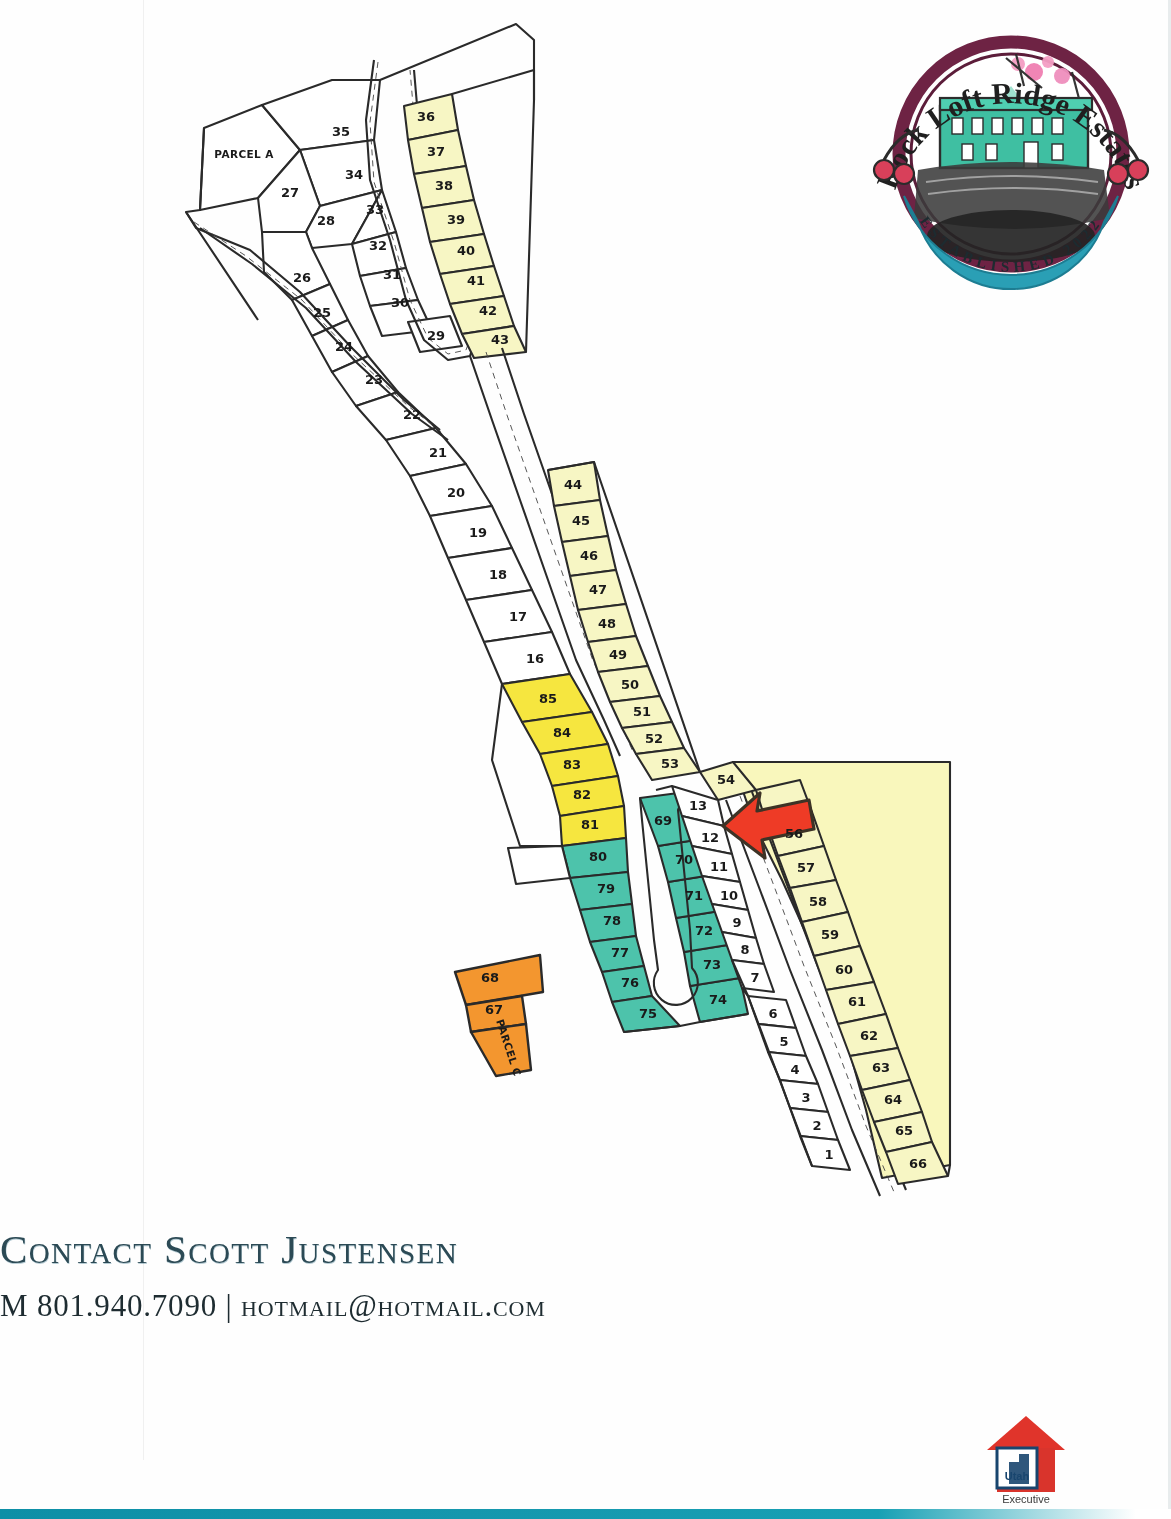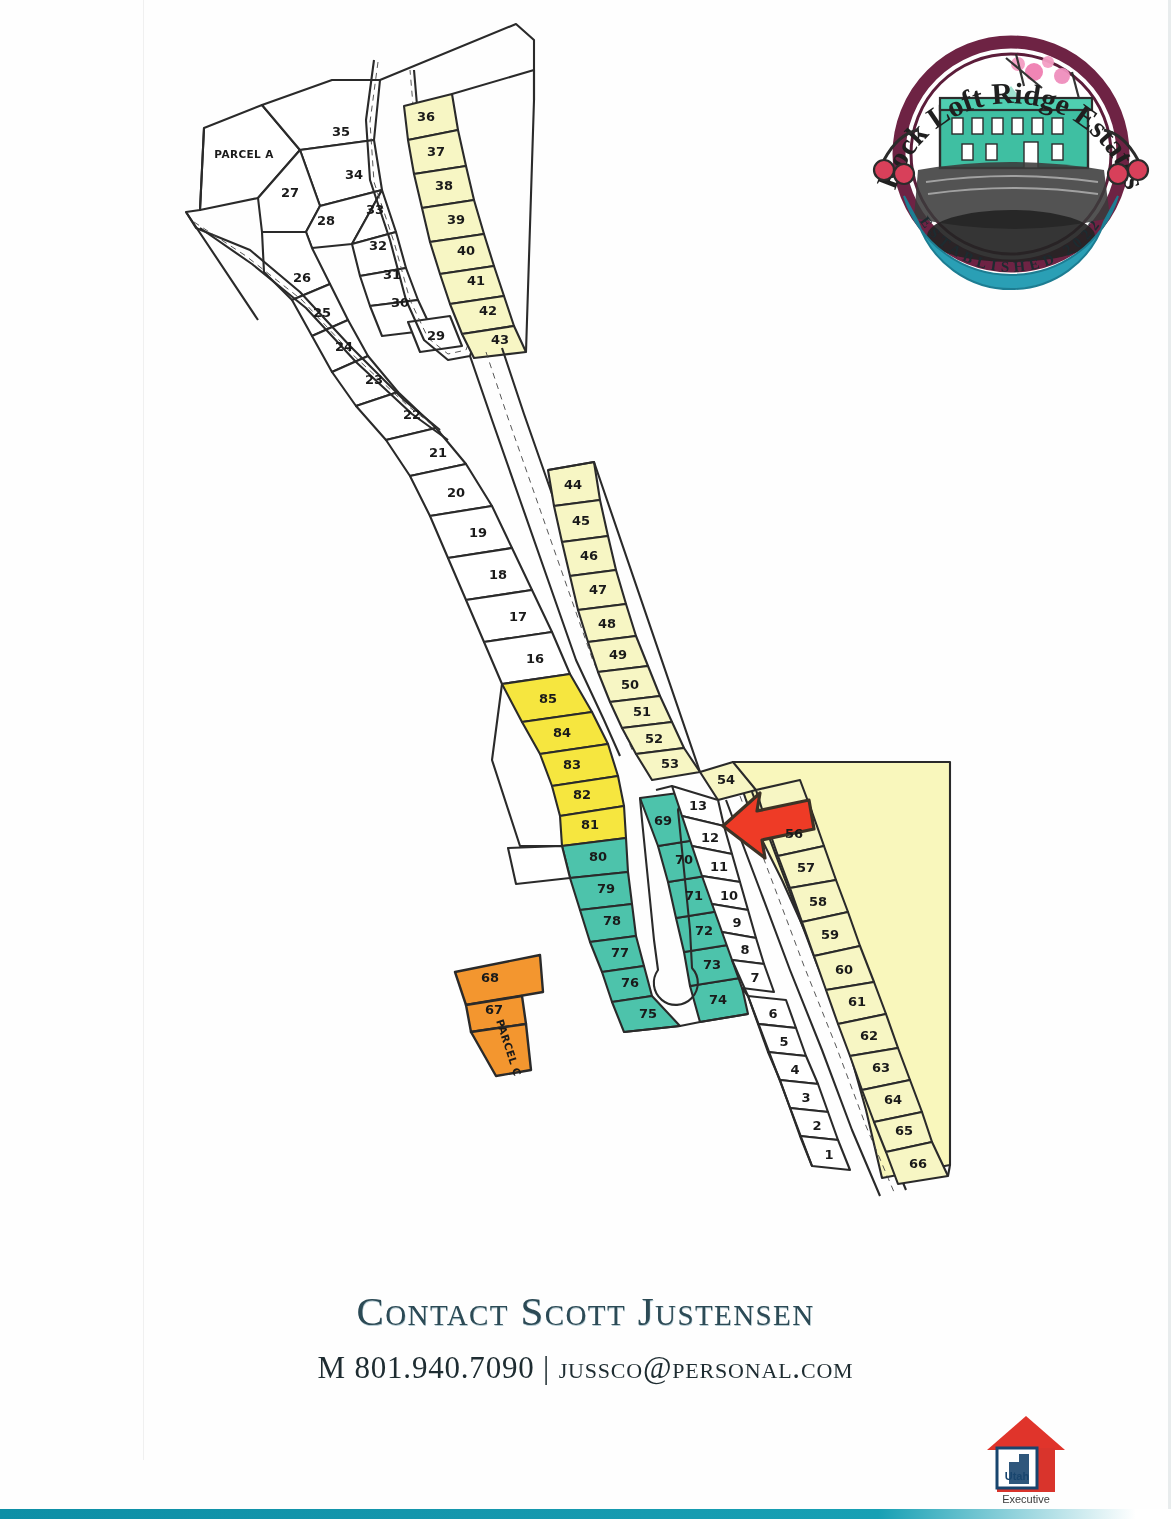--- a/index.html
+++ b/index.html
@@ -30,21 +30,21 @@
     font-family:"DejaVu Sans", sans-serif;
     font-weight:700;font-size:10.5px;fill:#1a1a1a;letter-spacing:0.4px;
     text-anchor:middle;dominant-baseline:middle;
   }
 
   
   #logo{position:absolute;left:866px;top:14px;width:290px;height:280px;}
   #logo svg{width:100%;height:100%;}
 
   
-  #footer{position:absolute;left:0;top:1290px;width:1171px;text-align:center;}
+  #footer{position:absolute;left:0;top:1228px;width:1171px;text-align:left;}
   .foot-line1{
     font-family:"Liberation Serif", serif;
     font-size:41px;color:#2c4a55;font-variant:small-caps;
     letter-spacing:1.4px;font-weight:400;line-height:1.05;
     text-shadow:0.5px 0.5px 0 rgba(120,160,175,.55);
   }
   .foot-line2{
     font-family:"Liberation Serif", serif;
     font-size:31px;color:#23343a;font-variant:small-caps;
     letter-spacing:1.1px;margin-top:16px;font-weight:400;
@@ -373,21 +373,21 @@
       <g>
         <path d="M272,146 q-14,-26 -34,-30" stroke="#2b2b2b" stroke-width="3" fill="none"></path>
         <circle cx="272" cy="156" r="10" fill="#d8405a" stroke="#2b2b2b" stroke-width="2.2"></circle>
         <circle cx="252" cy="160" r="10" fill="#d8405a" stroke="#2b2b2b" stroke-width="2.2"></circle>
       </g>
     </svg>
   </div>
 
   <div id="footer">
     <div class="foot-line1">Contact Scott Justensen</div>
-    <div class="foot-line3">M 801.940.7090 | jussco@personal.com</div>
+    <div class="foot-line3">M 801.940.7090 | hotmail@hotmail.com</div>
   </div>
 
   <div id="broker-logo">
     <svg viewBox="0 0 86 100">
       <polygon points="43,10 82,44 4,44" fill="#e0342b"></polygon>
       <rect x="14" y="42" width="58" height="44" fill="#d9342c"></rect>
       <rect x="14" y="42" width="40" height="40" fill="#ffffff" stroke="#18456e" stroke-width="3"></rect>
       <path d="M26,56 h10 v-8 h10 v30 h-20 z" fill="#18456e" opacity="0.9"></path>
       <text x="34" y="74" font-family="&quot;Liberation Sans&quot;, sans-serif" font-size="11" font-weight="700" fill="#18456e" text-anchor="middle">Utah</text>
       <text x="43" y="97" font-family="&quot;Liberation Sans&quot;, sans-serif" font-size="11" fill="#3a3a3a" text-anchor="middle">Executive</text>

